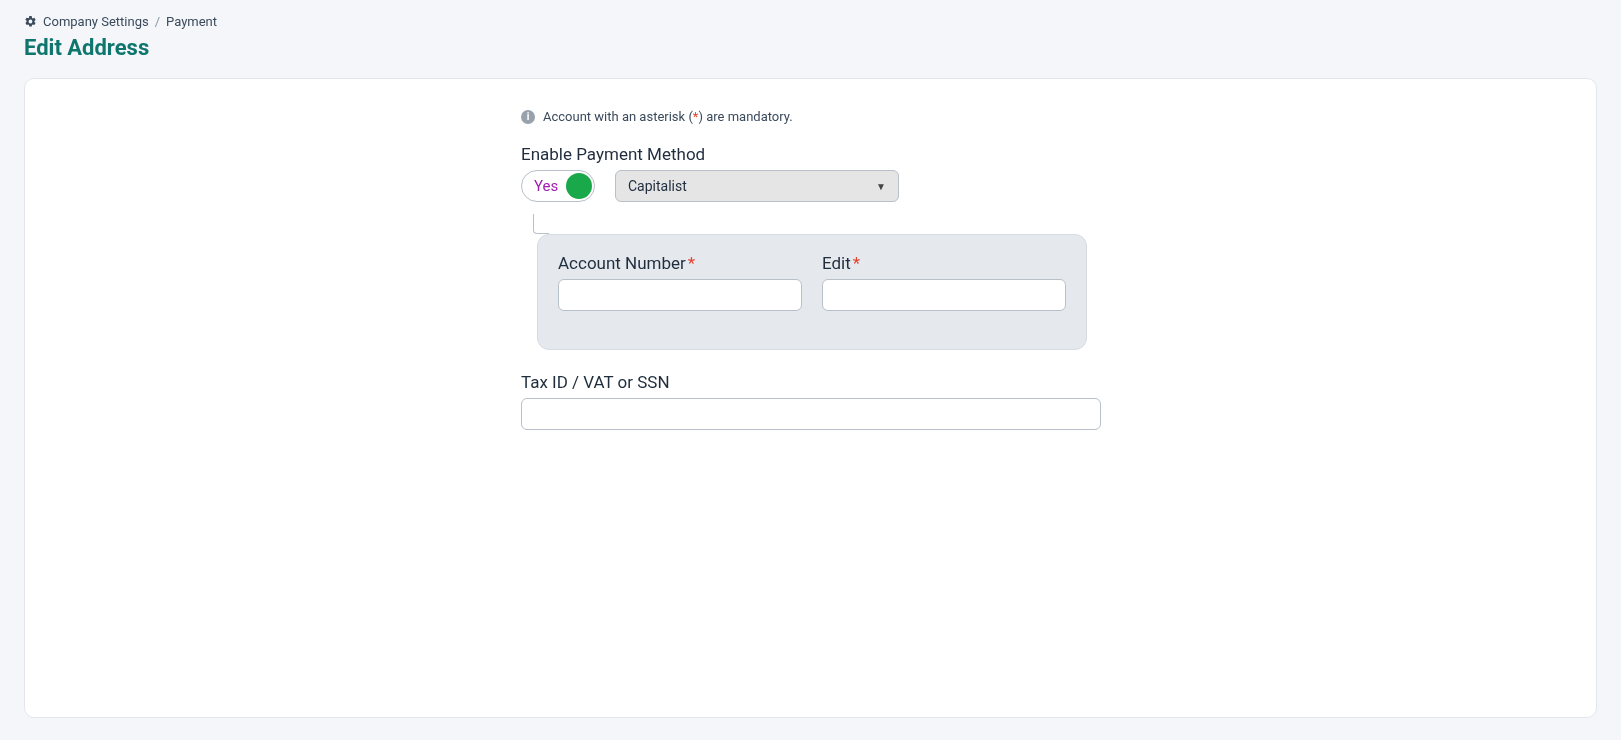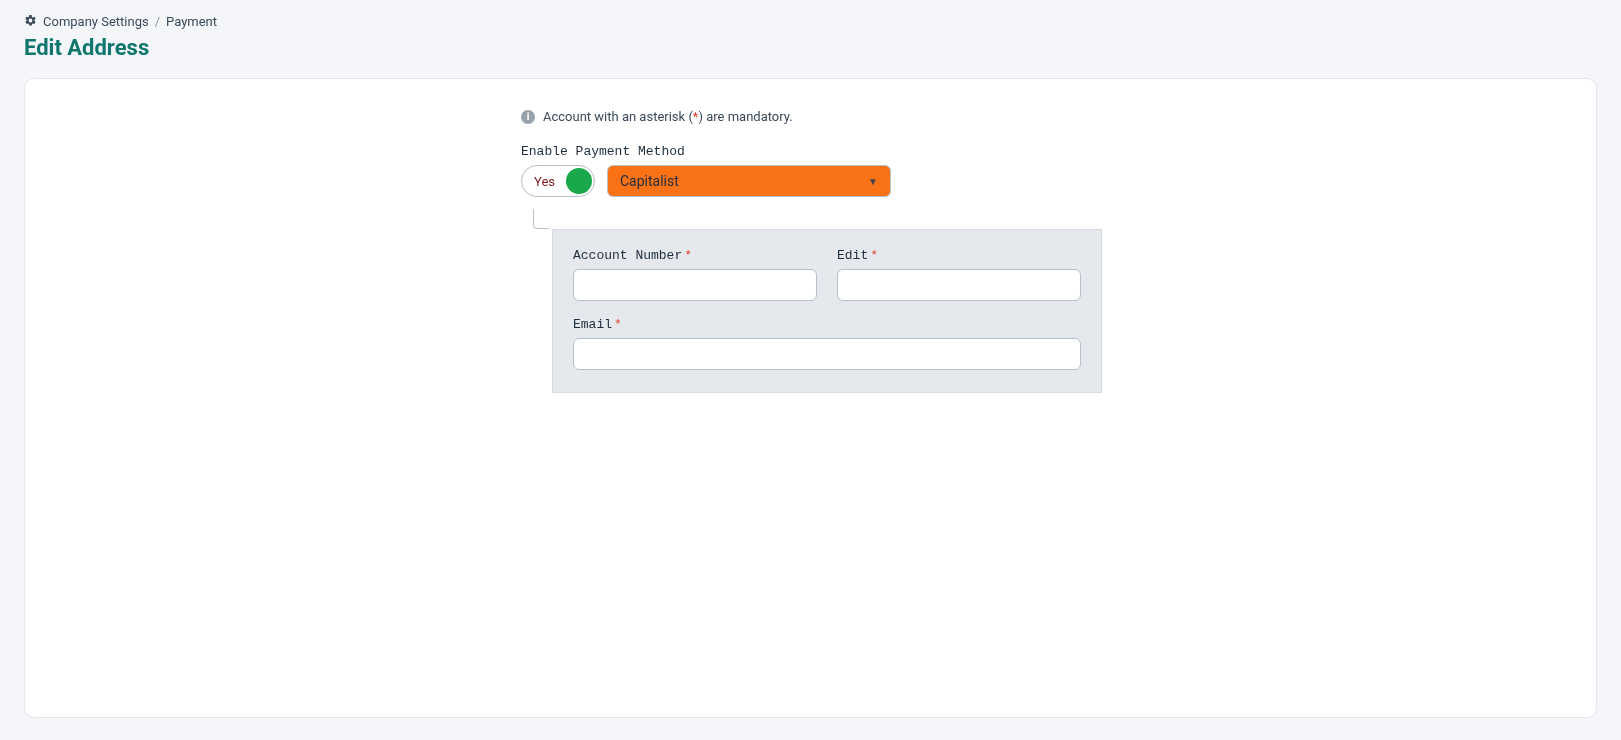--- a/index.html
+++ b/index.html
@@ -12,20 +12,21 @@
     background: #f5f6fa;
     color: #1f2d3d;
     width: 1621px;
     min-height: 740px;
   }
   .page-header {
     padding: 14px 24px 10px 24px;
   }
   .breadcrumb {
     display: flex;
+    align-items: center;
     gap: 6px;
     font-size: 13px;
     color: #3a4a5b;
     margin-bottom: 6px;
   }
   .breadcrumb .sep {
     color: #8a97a5;
   }
   .breadcrumb .link {
     color: #3a4a5b;
@@ -69,24 +70,23 @@
     font-weight: 700;
     display: inline-flex;
     align-items: center;
     justify-content: center;
     line-height: 1;
   }
   .info-text .asterisk {
     color: #e3432f;
   }
   .field-label {
-    font-size: 13px;
+    font-size: 17px;
     color: #1f2d3d;
     margin-bottom: 6px;
-    font-family: Liberation Mono, monospace;
   }
   .field-label .req {
     color: #e3432f;
     margin-left: 2px;
   }
   .toggle-row {
     display: flex;
     align-items: center;
     gap: 12px;
     margin-bottom: 14px;
@@ -97,46 +97,47 @@
     height: 32px;
     border: 1px solid #b8c0c9;
     border-radius: 16px;
     background: #fff;
     display: flex;
     align-items: center;
     padding-left: 12px;
     cursor: pointer;
   }
   .toggle-label {
-    font-size: 13px;
-    color: #7f1d1d;
+    font-size: 15px;
+    color: #a21caf;
   }
   .toggle-knob {
     position: absolute;
     right: 2px;
     top: 2px;
     width: 26px;
     height: 26px;
     border-radius: 50%;
     background: #1aa94a;
   }
   .select {
     flex: 1;
     height: 32px;
     border: 1px solid #b8c0c9;
     border-radius: 6px;
-    background: #f97316;
+    background: #e5e5e5;
     display: flex;
     align-items: center;
     justify-content: space-between;
     padding: 0 12px;
     cursor: pointer;
     font-size: 14px;
     color: #1f2d3d;
     max-width: 284px;
+    margin-left: 8px;
   }
   .select .caret {
     font-size: 10px;
     color: #444;
   }
   .connector-wrap {
     position: relative;
     margin-left: 12px;
     height: 18px;
   }
@@ -146,23 +147,23 @@
     top: -2px;
     width: 16px;
     height: 20px;
     border-left: 1px solid #b8c0c9;
     border-bottom: 1px solid #b8c0c9;
     border-bottom-left-radius: 4px;
   }
   .sub-panel {
     background: #e5e9ee;
     border: 1px solid #d6dbe1;
-    border-radius: 0;
+    border-radius: 12px;
     padding: 18px 20px 22px 20px;
-    margin-left: 31px;
+    margin-left: 16px;
     width: 550px;
     margin-bottom: 22px;
   }
   .sub-row {
     display: flex;
     gap: 20px;
     margin-bottom: 16px;
   }
   .sub-row.last {
     margin-bottom: 0;
@@ -244,25 +245,21 @@
           </div>
           <input type="text" class="text-input" value="" style="">
         </div>
         <div class="sub-field">
           <div class="field-label">
             <span>Edit</span><span class="req">*</span>
           </div>
           <input type="text" class="text-input" value="" style="">
         </div>
       </div>
-      <div class="sub-row last">
-        <div class="sub-field full">
-          <div class="field-label">
-            <span>Email</span><span class="req">*</span>
-          </div>
-          <input type="text" class="text-input" value="" style="">
-        </div>
-      </div>
-    </div>
-
+    </div>
+
+    <div class="bottom-field">
+      <div class="field-label">Tax ID / VAT or SSN</div>
+      <input type="text" class="text-input" value="" style="">
+    </div>
 
   </div>
 </div>
 
 </body></html>

